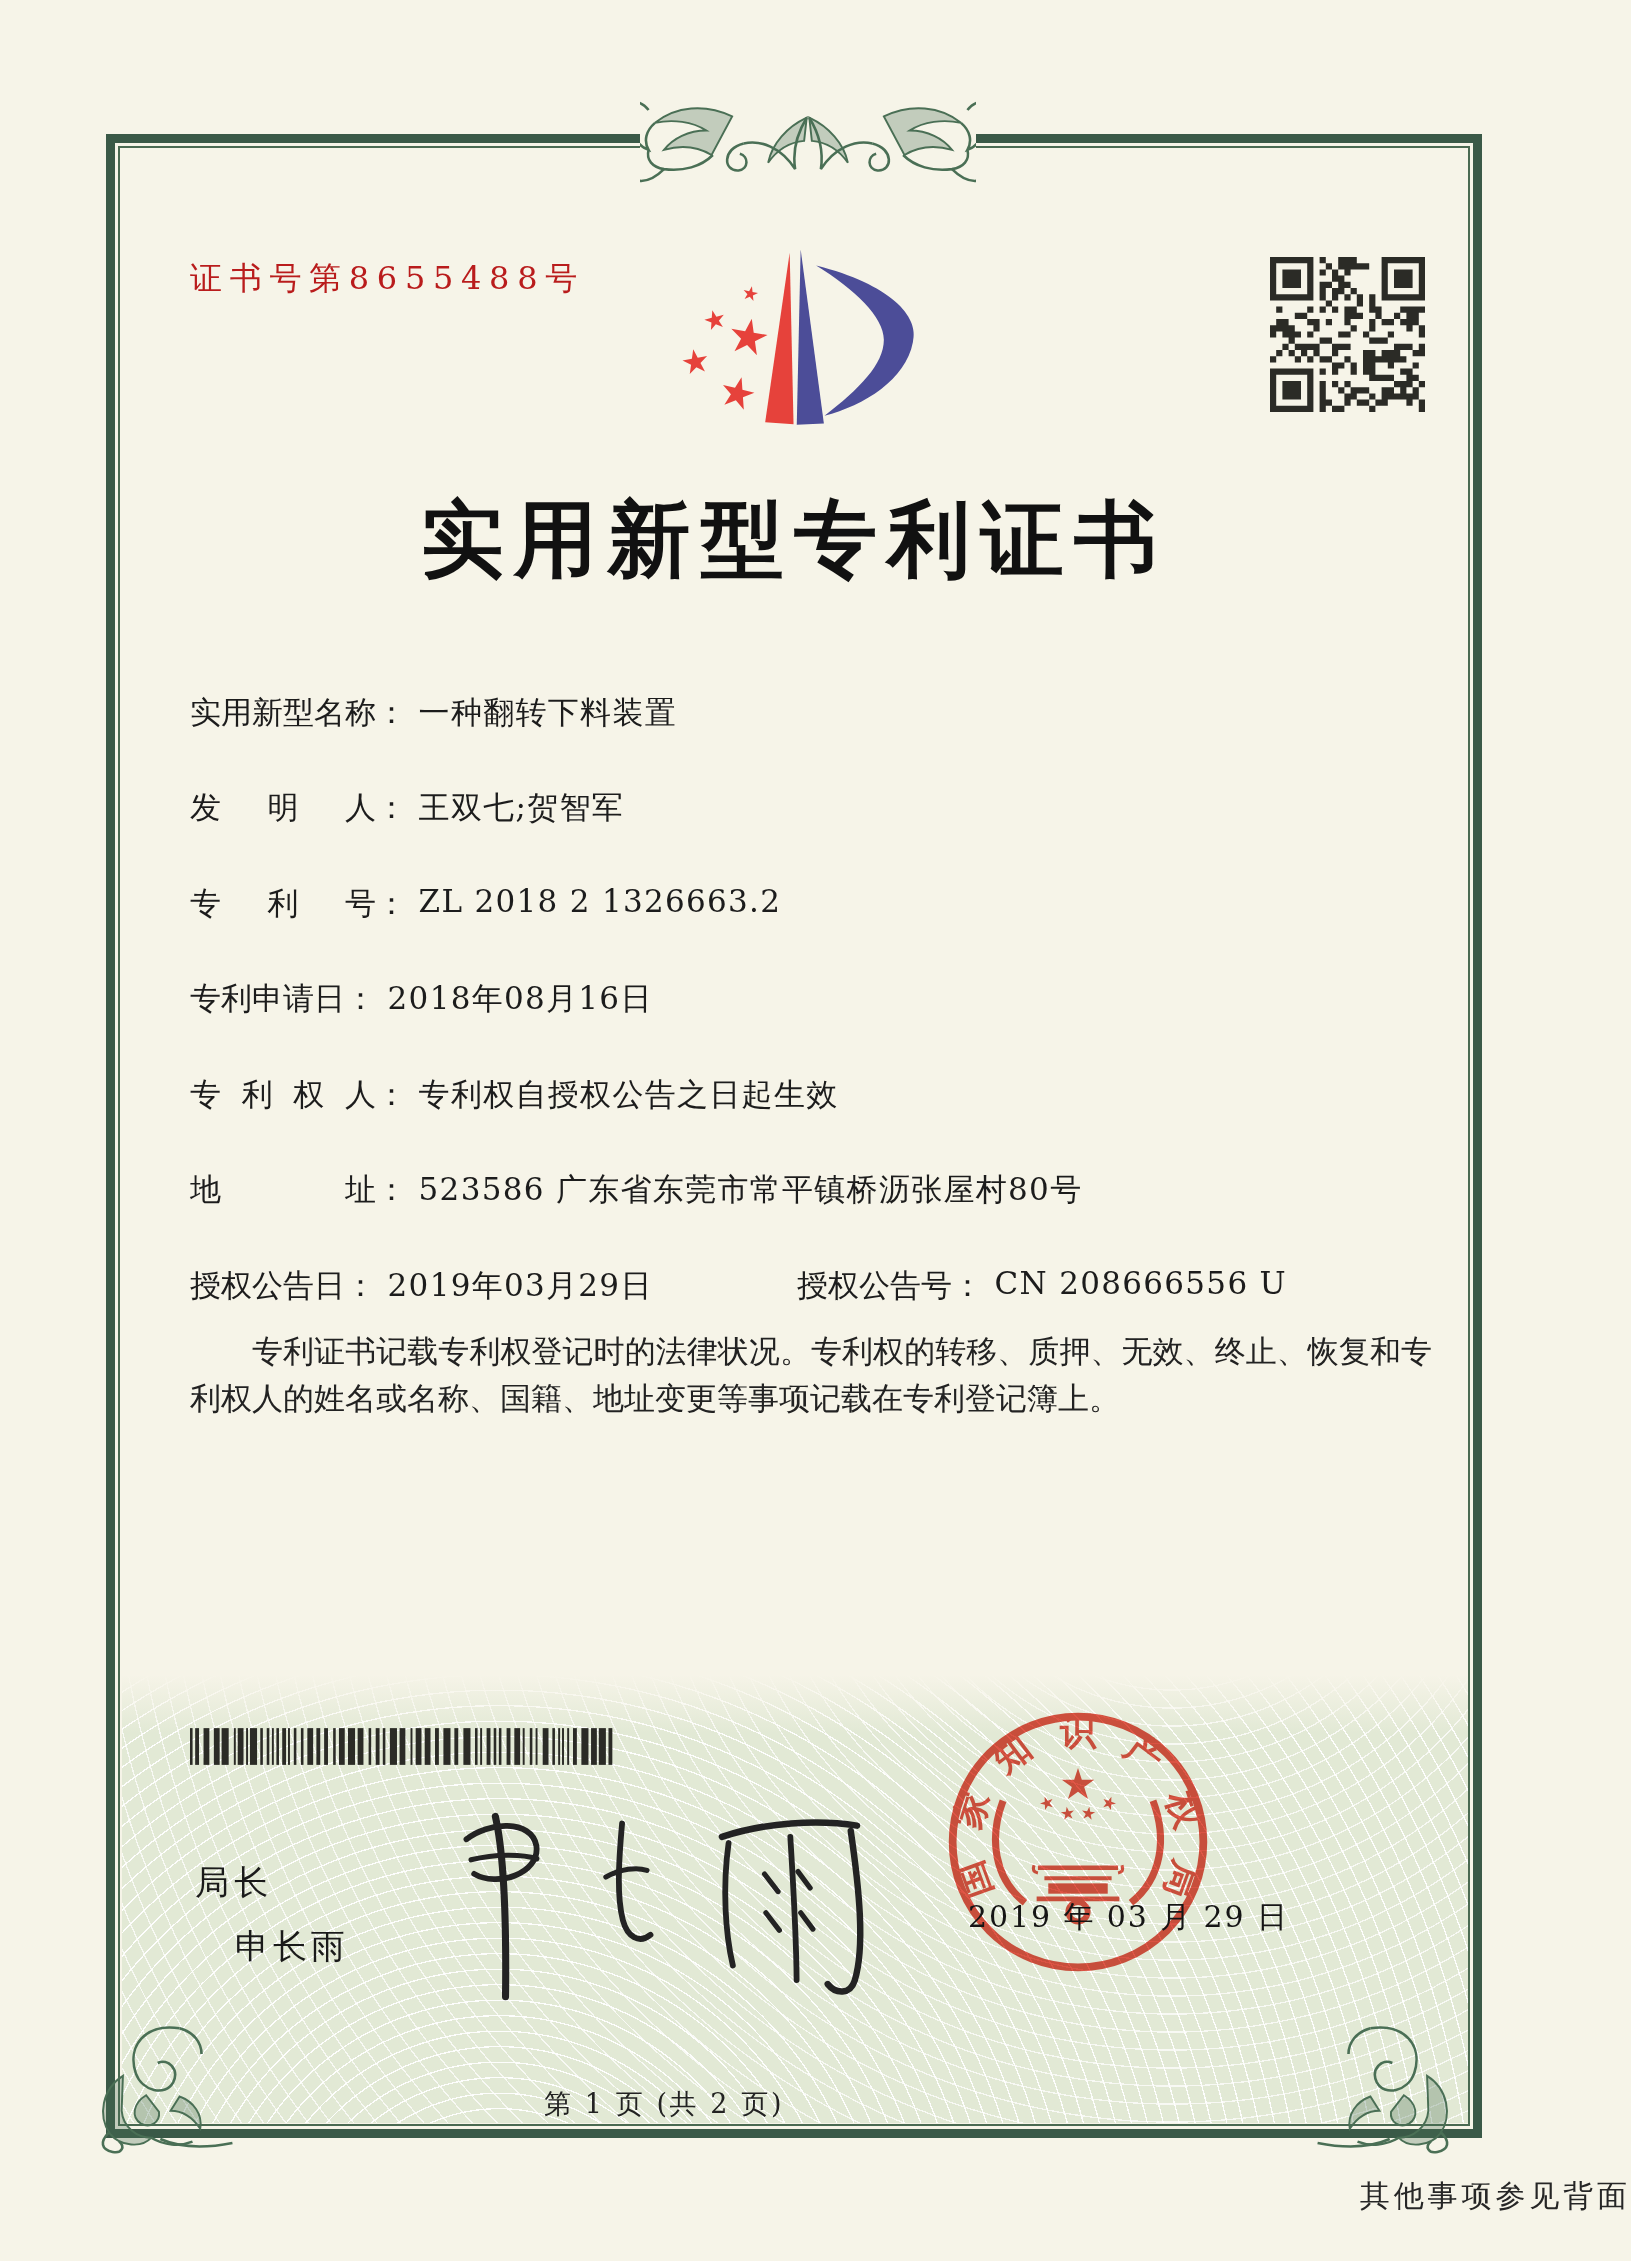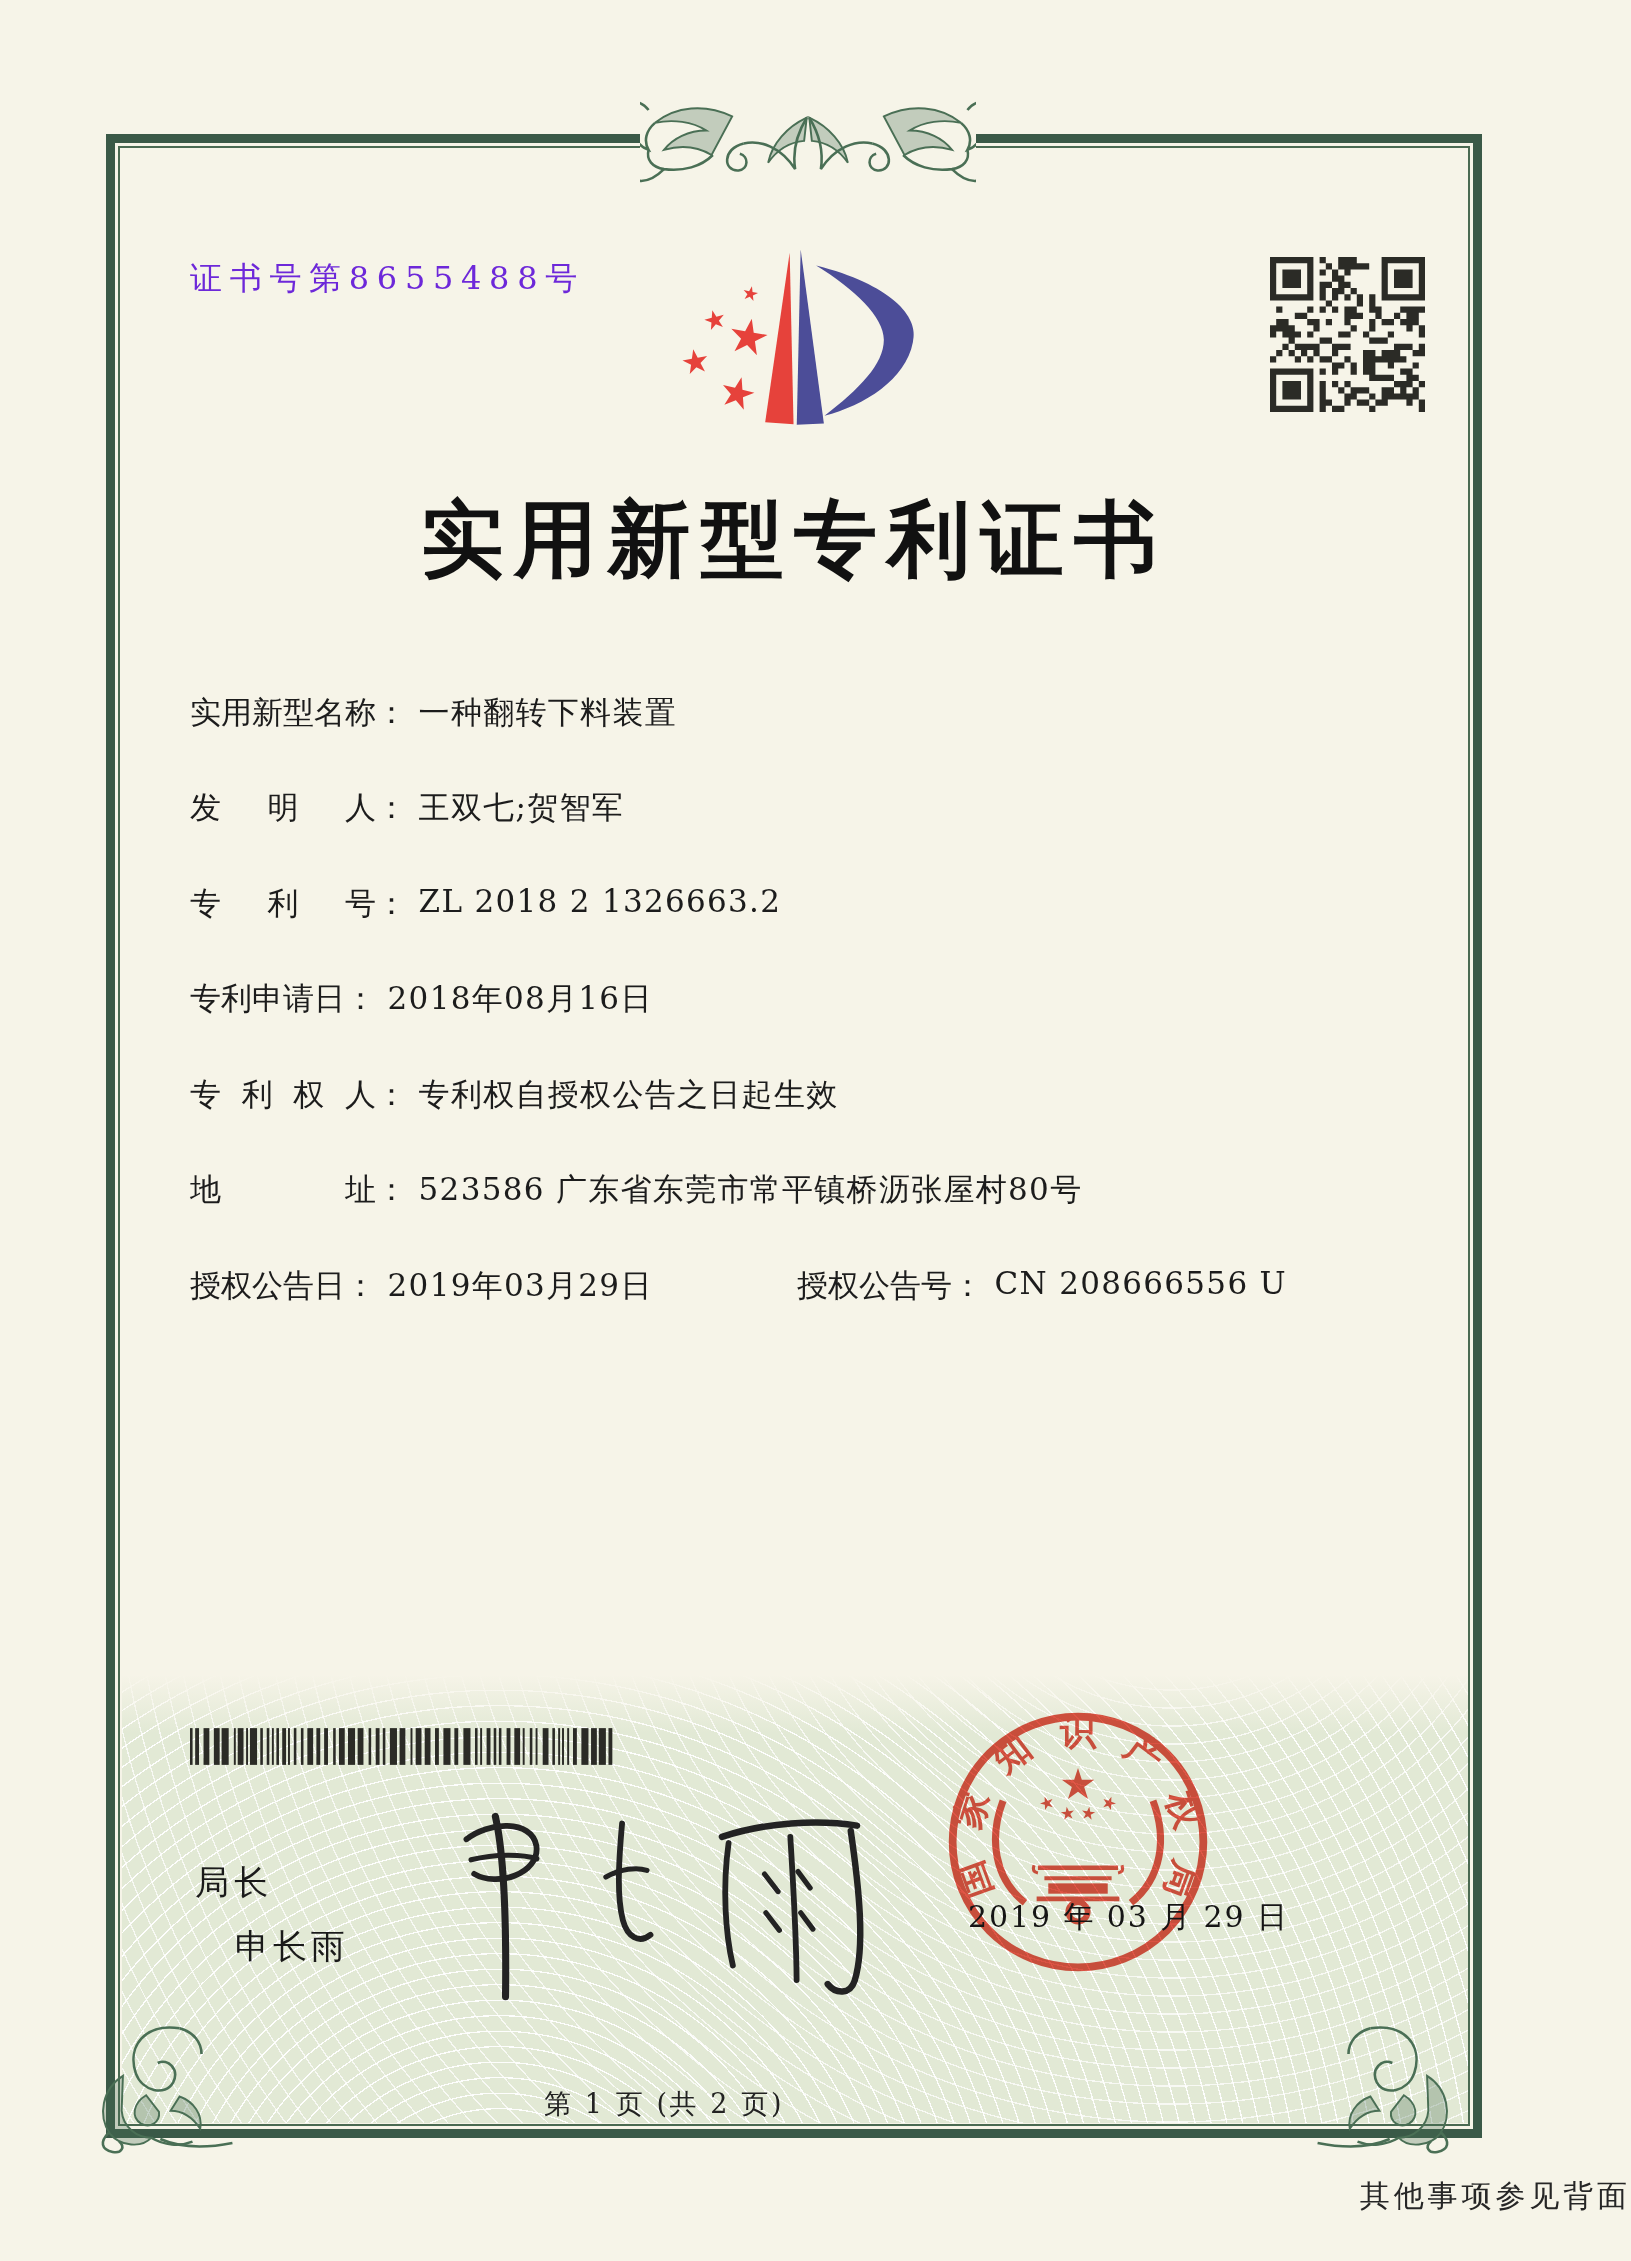--- a/index.html
+++ b/index.html
@@ -31,21 +31,21 @@
   .frame{position:absolute;left:106px;top:134px;width:1376px;height:2004px;
          box-sizing:border-box;border:9px solid var(--frame);z-index:2;}
   .frame-inner{position:absolute;inset:3.2px;border:2.6px solid var(--frame2);}
 
   .ornament-top{position:absolute;left:640px;top:83px;width:336px;height:108px;z-index:3;background:var(--paper);}
   .ornament-corner{position:absolute;width:152px;height:137px;z-index:3;}
   .ornament-corner.left{left:83px;top:2019px;}
   .ornament-corner.right{left:1315px;top:2019px;transform:scaleX(-1);}
 
   
-  .cert-no{position:absolute;left:190px;top:257px;font-size:32px;letter-spacing:7.7px;color:#6d28d9;z-index:5;}
+  .cert-no{position:absolute;left:190px;top:257px;font-size:32px;letter-spacing:7.7px;color:#b91c1c;z-index:5;}
   .logo{position:absolute;left:671px;top:244px;width:258px;height:194px;z-index:5;}
   .qr{position:absolute;left:1270px;top:257px;width:155px;height:155px;z-index:5;}
   .title{position:absolute;left:106px;top:485px;width:1376px;margin:0;text-align:center;
          font-size:83px;font-weight:700;letter-spacing:10.3px;color:#111;z-index:5;}
 
   
   .row{position:absolute;left:190px;width:1291px;height:45px;font-size:31px;color:#1c1c1c;z-index:5;white-space:nowrap;}
   .lab{display:inline-block;vertical-align:top;font-family:Liberation Serif, serif;}
   .lab.j{width:186px;text-align:justify;text-align-last:justify;}
   .col{display:inline-block;vertical-align:top;}
@@ -166,20 +166,21 @@
   <div class="row" style="top:1265px">
     <span>
       <span class="lab">授权公告日</span><span class="col">：</span><span class="val">2019年03月29日</span>
     </span>
     <span class="pair-b">
       <span class="lab">授权公告号</span><span class="col">：</span><span class="val">CN 208666556 U</span>
     </span>
   </div>
 
   <div class="paras">
+    <p>专利证书记载专利权登记时的法律状况。专利权的转移、质押、无效、终止、恢复和专利权人的姓名或名称、国籍、地址变更等事项记载在专利登记簿上。</p>
   </div>
 
   <svg class="barcode" viewBox="0 0 670 57">
       <rect x="0" y="0" width="4" height="57"></rect>
       <rect x="8" y="0" width="6" height="57"></rect>
       <rect x="21" y="0" width="9" height="57"></rect>
       <rect x="37" y="0" width="9" height="57"></rect>
       <rect x="49" y="0" width="11" height="57"></rect>
       <rect x="68" y="0" width="3" height="57"></rect>
       <rect x="74" y="0" width="9" height="57"></rect>

